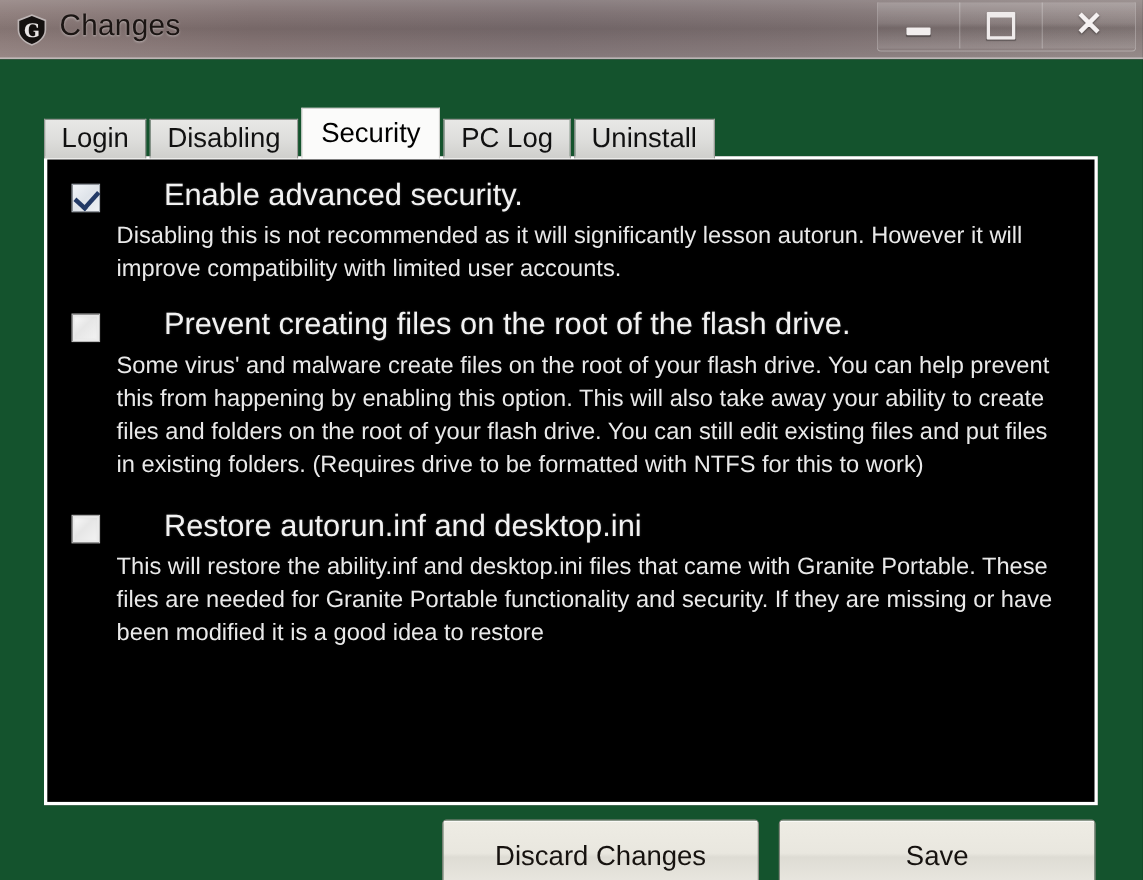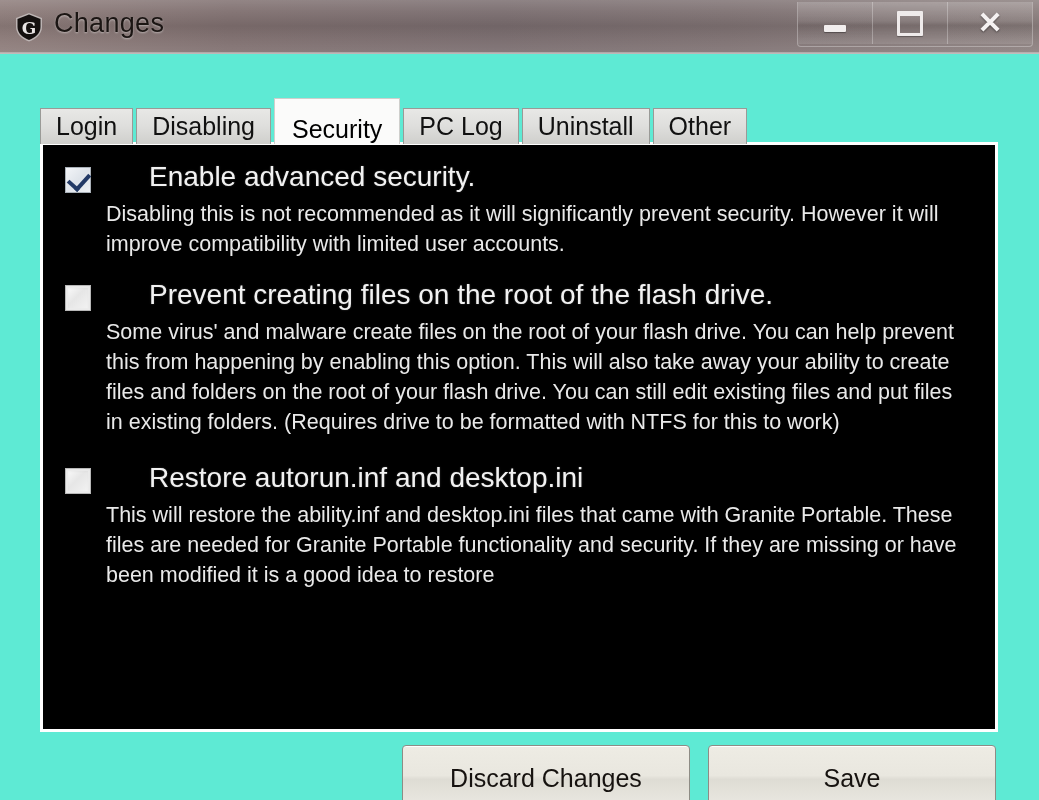--- a/index.html
+++ b/index.html
@@ -113,21 +113,21 @@
     font-family: "Liberation Sans", sans-serif;
     text-shadow: 0 1px 2px rgba(0,0,0,0.45);
   }
 
   
   .window-body {
     position: absolute;
     left: 0; top: 54px;
     width: 1039px;
     height: 746px;
-    background: #5eead4;
+    background: #14532d;
   }
 
   
   .tabstrip {
     position: absolute;
     left: 40px;
     top: 44px;
     height: 46px;
     display: flex;
     align-items: flex-end;
@@ -149,21 +149,20 @@
     box-sizing: border-box;
   }
   .tab.active {
     height: 46px;
     background: #fbfbfa;
     border: 1px solid #cfcfcc;
     border-bottom: none;
     color: #000;
     z-index: 6;
     padding: 0 17px;
-    align-items: flex-end;
   }
 
   
   .content-panel {
     position: absolute;
     left: 40px;
     top: 88px;
     width: 958px;
     height: 590px;
     background: #000000;
@@ -300,35 +299,32 @@
       </div>
       <div class="tab active">
         <span>Security</span>
       </div>
       <div class="tab">
         <span>PC Log</span>
       </div>
       <div class="tab">
         <span>Uninstall</span>
       </div>
-      <div class="tab">
-        <span>Other</span>
-      </div>
     </div>
 
     <div class="content-panel">
       <div class="panel-inner">
 
         <div class="option-row">
           <div class="checkbox checked">
             <div class="tick"></div>
           </div>
           <div class="option-label">Enable advanced security.</div>
         </div>
-        <div class="option-desc tight">Disabling this is not recommended as it will significantly prevent security. However it will improve compatibility with limited user accounts.</div>
+        <div class="option-desc tight">Disabling this is not recommended as it will significantly lesson autorun. However it will improve compatibility with limited user accounts.</div>
 
         <div class="option-row">
           <div class="checkbox unchecked"></div>
           <div class="option-label">Prevent creating files on the root of the flash drive.</div>
         </div>
         <div class="option-desc">Some virus' and malware create files on the root of your flash drive. You can help prevent this from happening by enabling this option. This will also take away your ability to create files and folders on the root of your flash drive. You can still edit existing files and put files in existing folders. (Requires drive to be formatted with NTFS for this to work)</div>
 
         <div class="option-row">
           <div class="checkbox unchecked"></div>
           <div class="option-label">Restore autorun.inf and desktop.ini</div>

